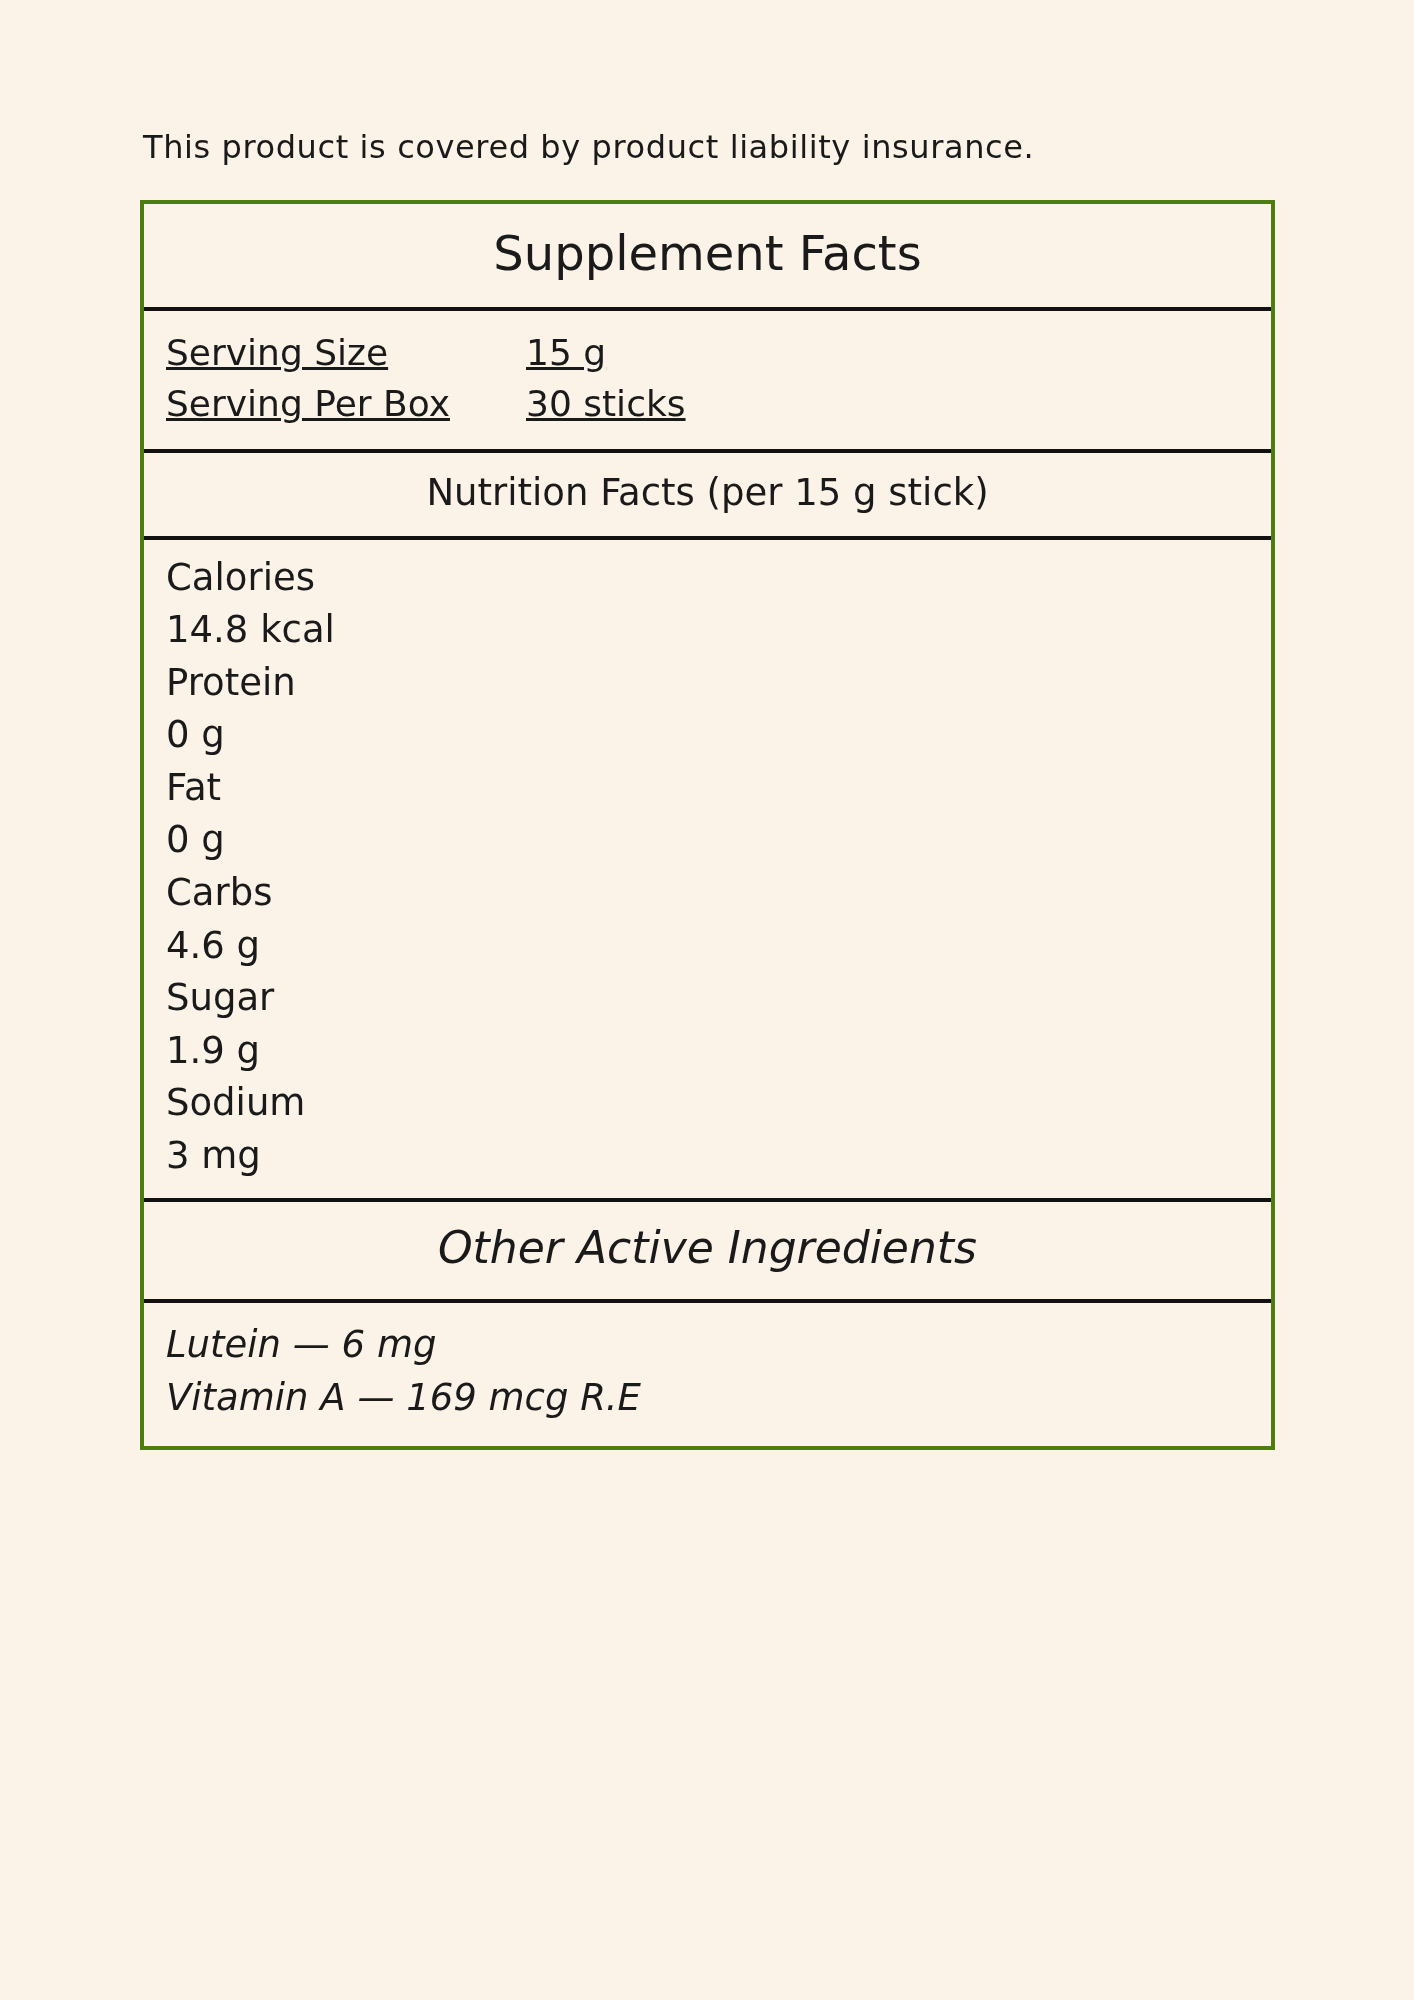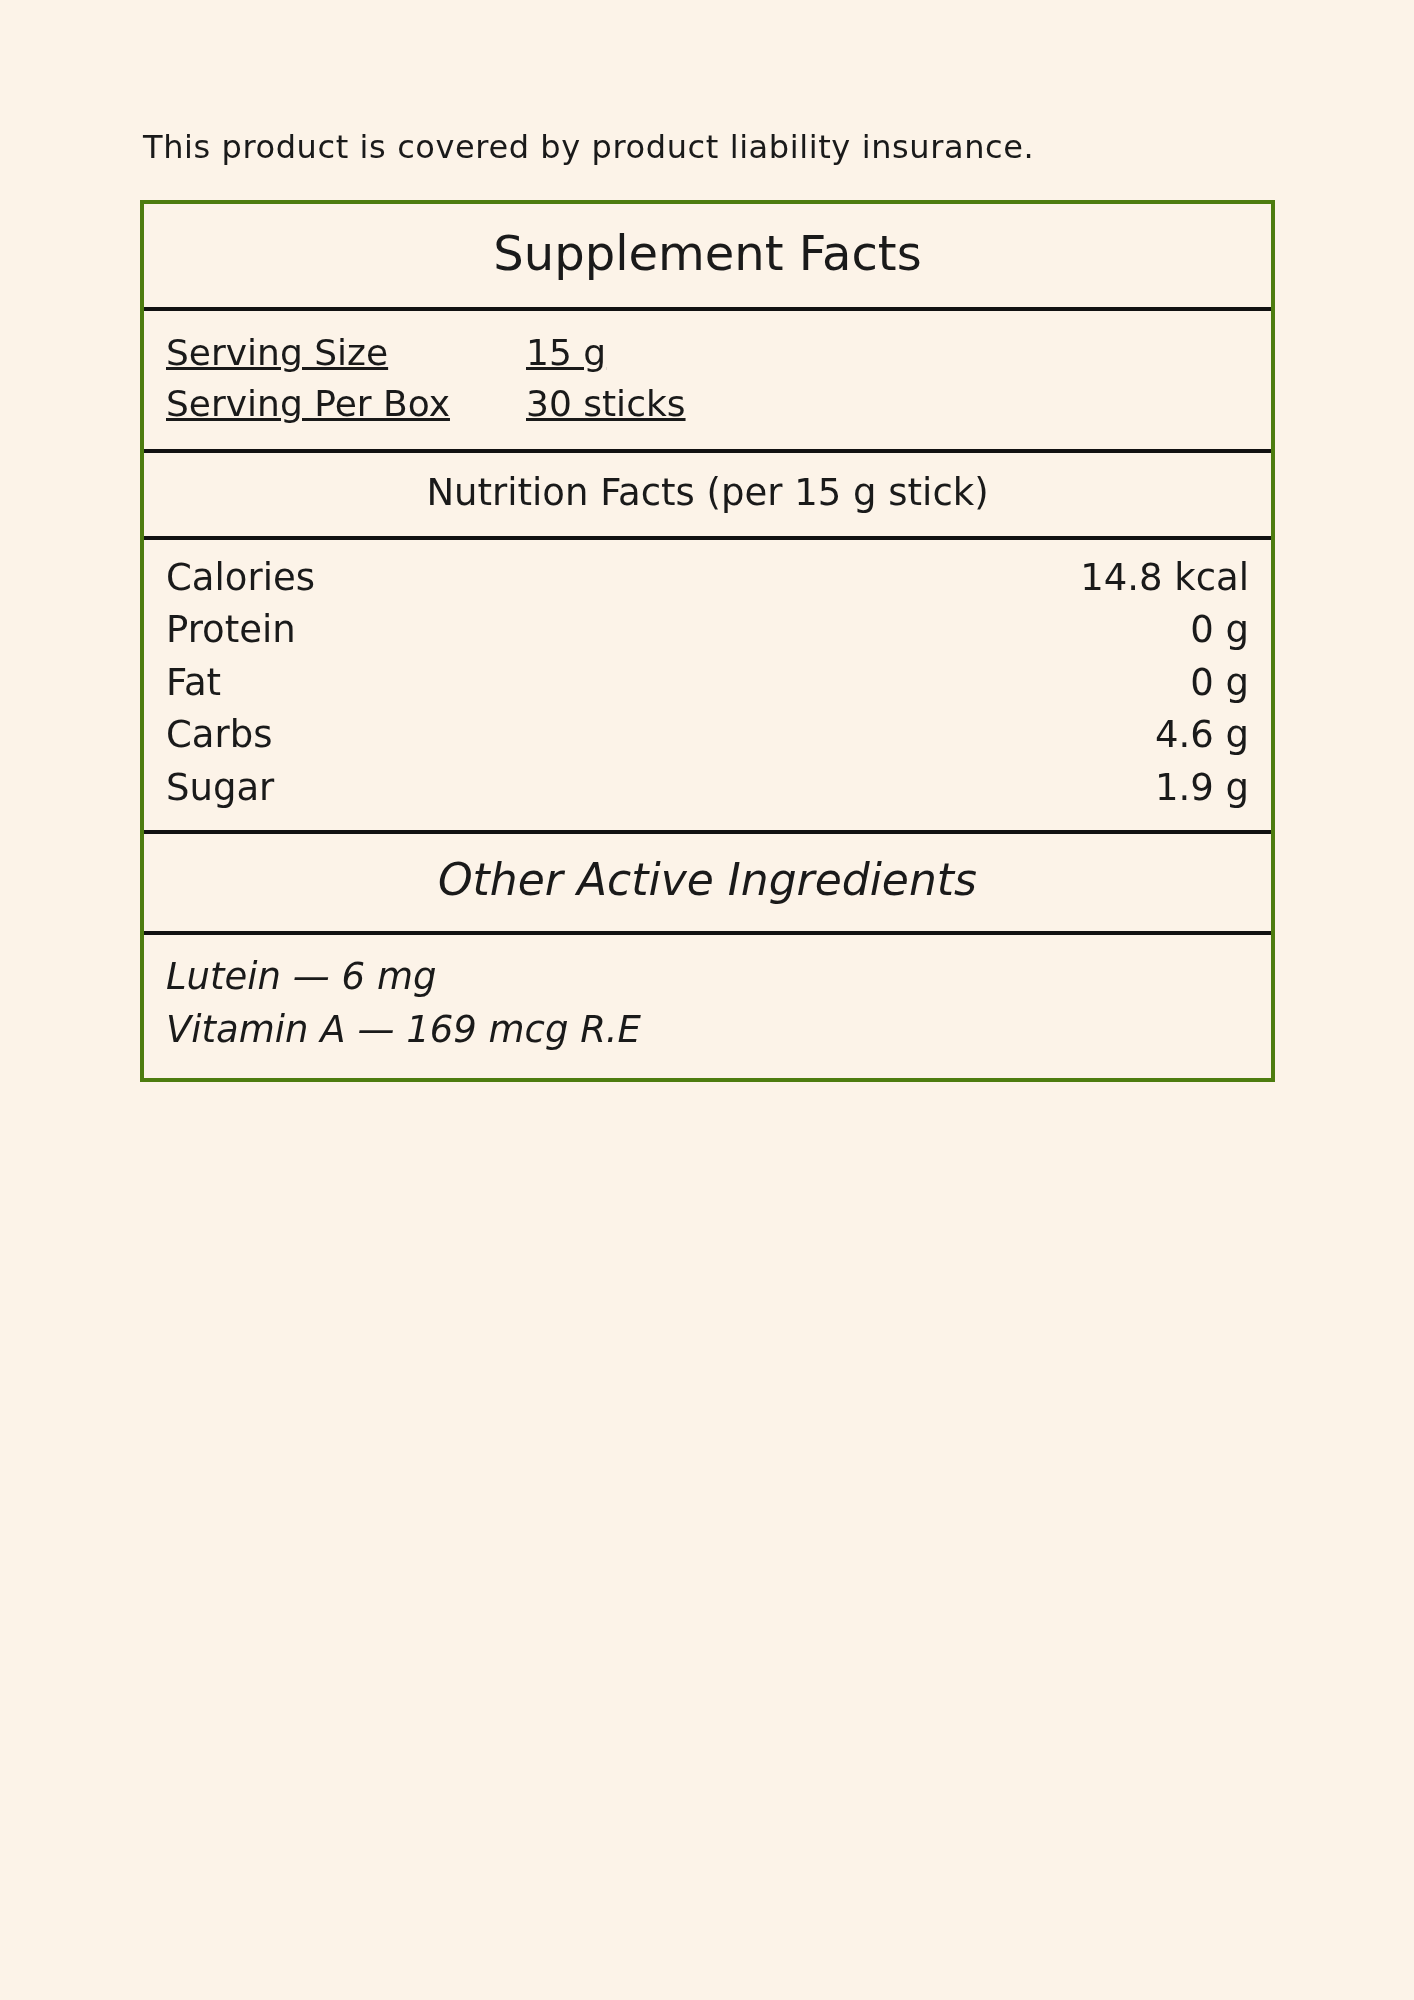--- a/index.html
+++ b/index.html
@@ -82,20 +82,21 @@
     padding: 12px 22px 16px 22px;
     border-bottom: 4px solid #111111;
   }
 
   .nutri-row {
     display: flex;
     justify-content: space-between;
     align-items: baseline;
     font-size: 37px;
     line-height: 1.42;
+    flex-direction: column;
   }
   .nutri-name { text-align: left; }
   .nutri-value { text-align: right; }
 
   .other-title {
     text-align: center;
     font-size: 44px;
     padding: 20px 0 24px 0;
     border-bottom: 4px solid #111111;
     line-height: 1.2;
@@ -149,20 +150,24 @@
         <span class="nutri-value">0 g</span>
       </div>
       <div class="nutri-row">
         <span class="nutri-name">Carbs</span>
         <span class="nutri-value">4.6 g</span>
       </div>
       <div class="nutri-row">
         <span class="nutri-name">Sugar</span>
         <span class="nutri-value">1.9 g</span>
       </div>
+      <div class="nutri-row">
+        <span class="nutri-name">Sodium</span>
+        <span class="nutri-value">3 mg</span>
+      </div>
     </div>
 
     <div class="other-title">Other Active Ingredients</div>
 
     <div class="ingredients-block">
       <div class="ingredient-line">Lutein — 6 mg</div>
       <div class="ingredient-line">Vitamin A — 169 mcg R.E</div>
     </div>
 
   </div>

